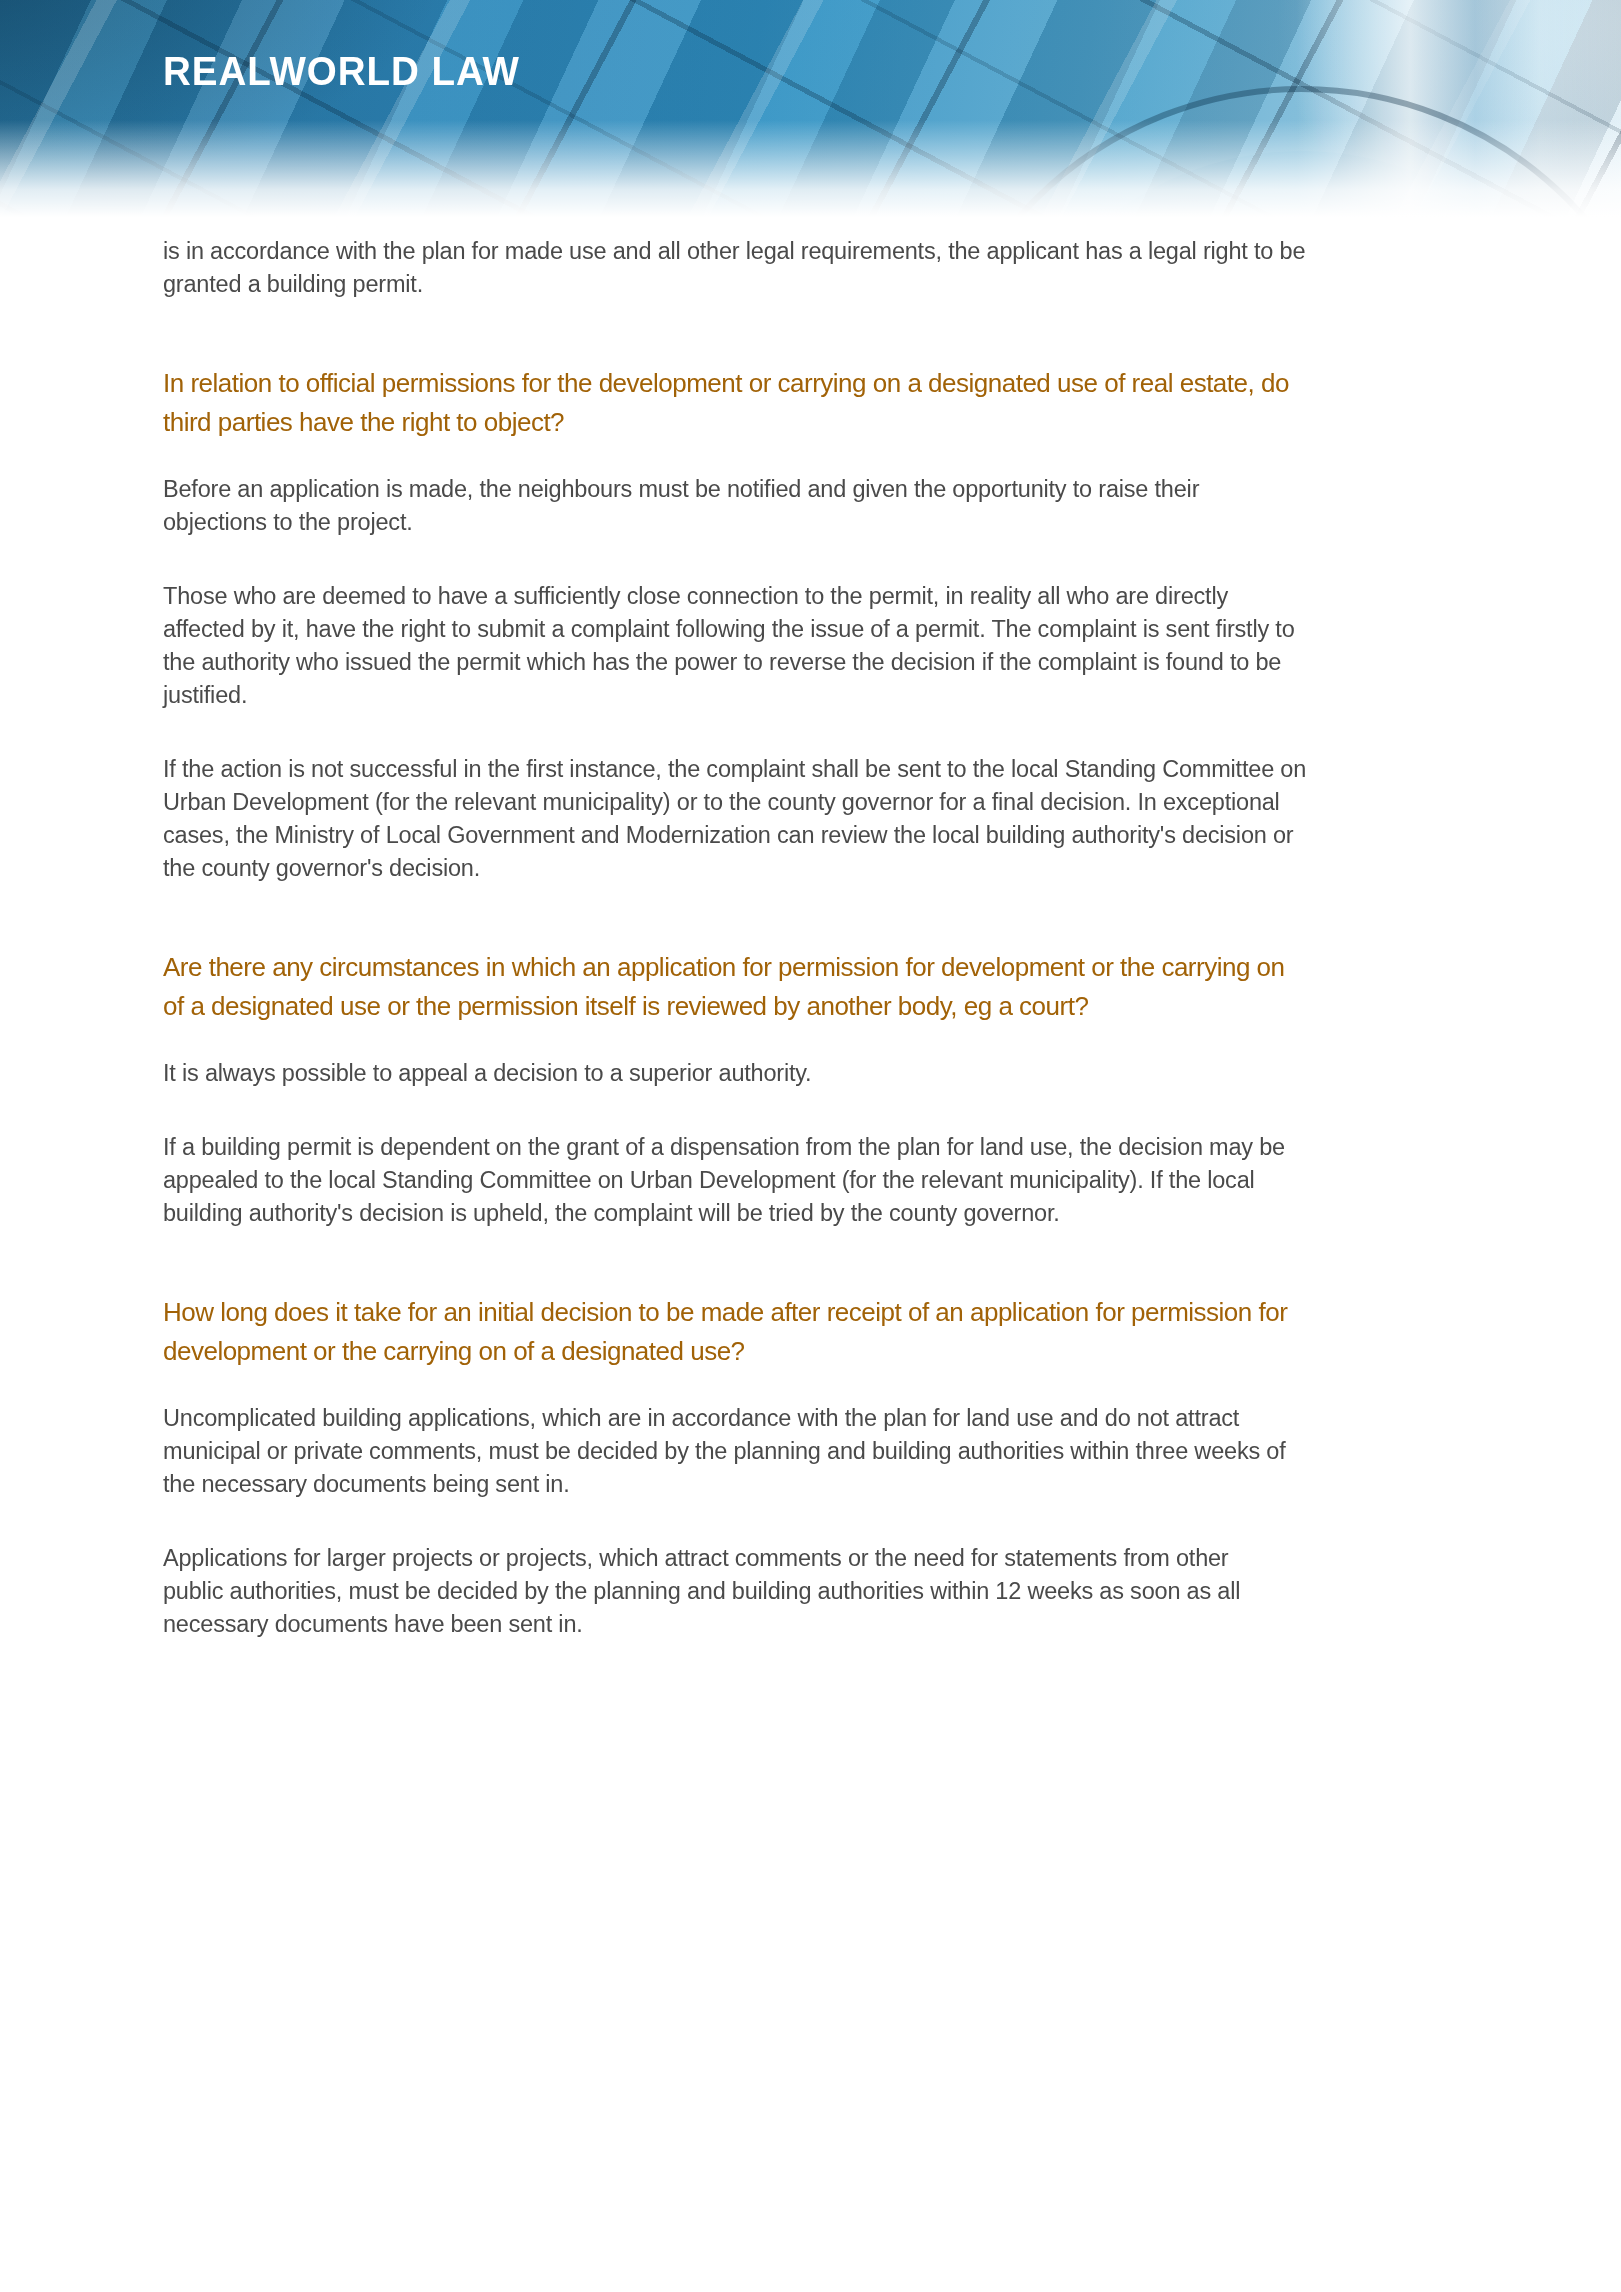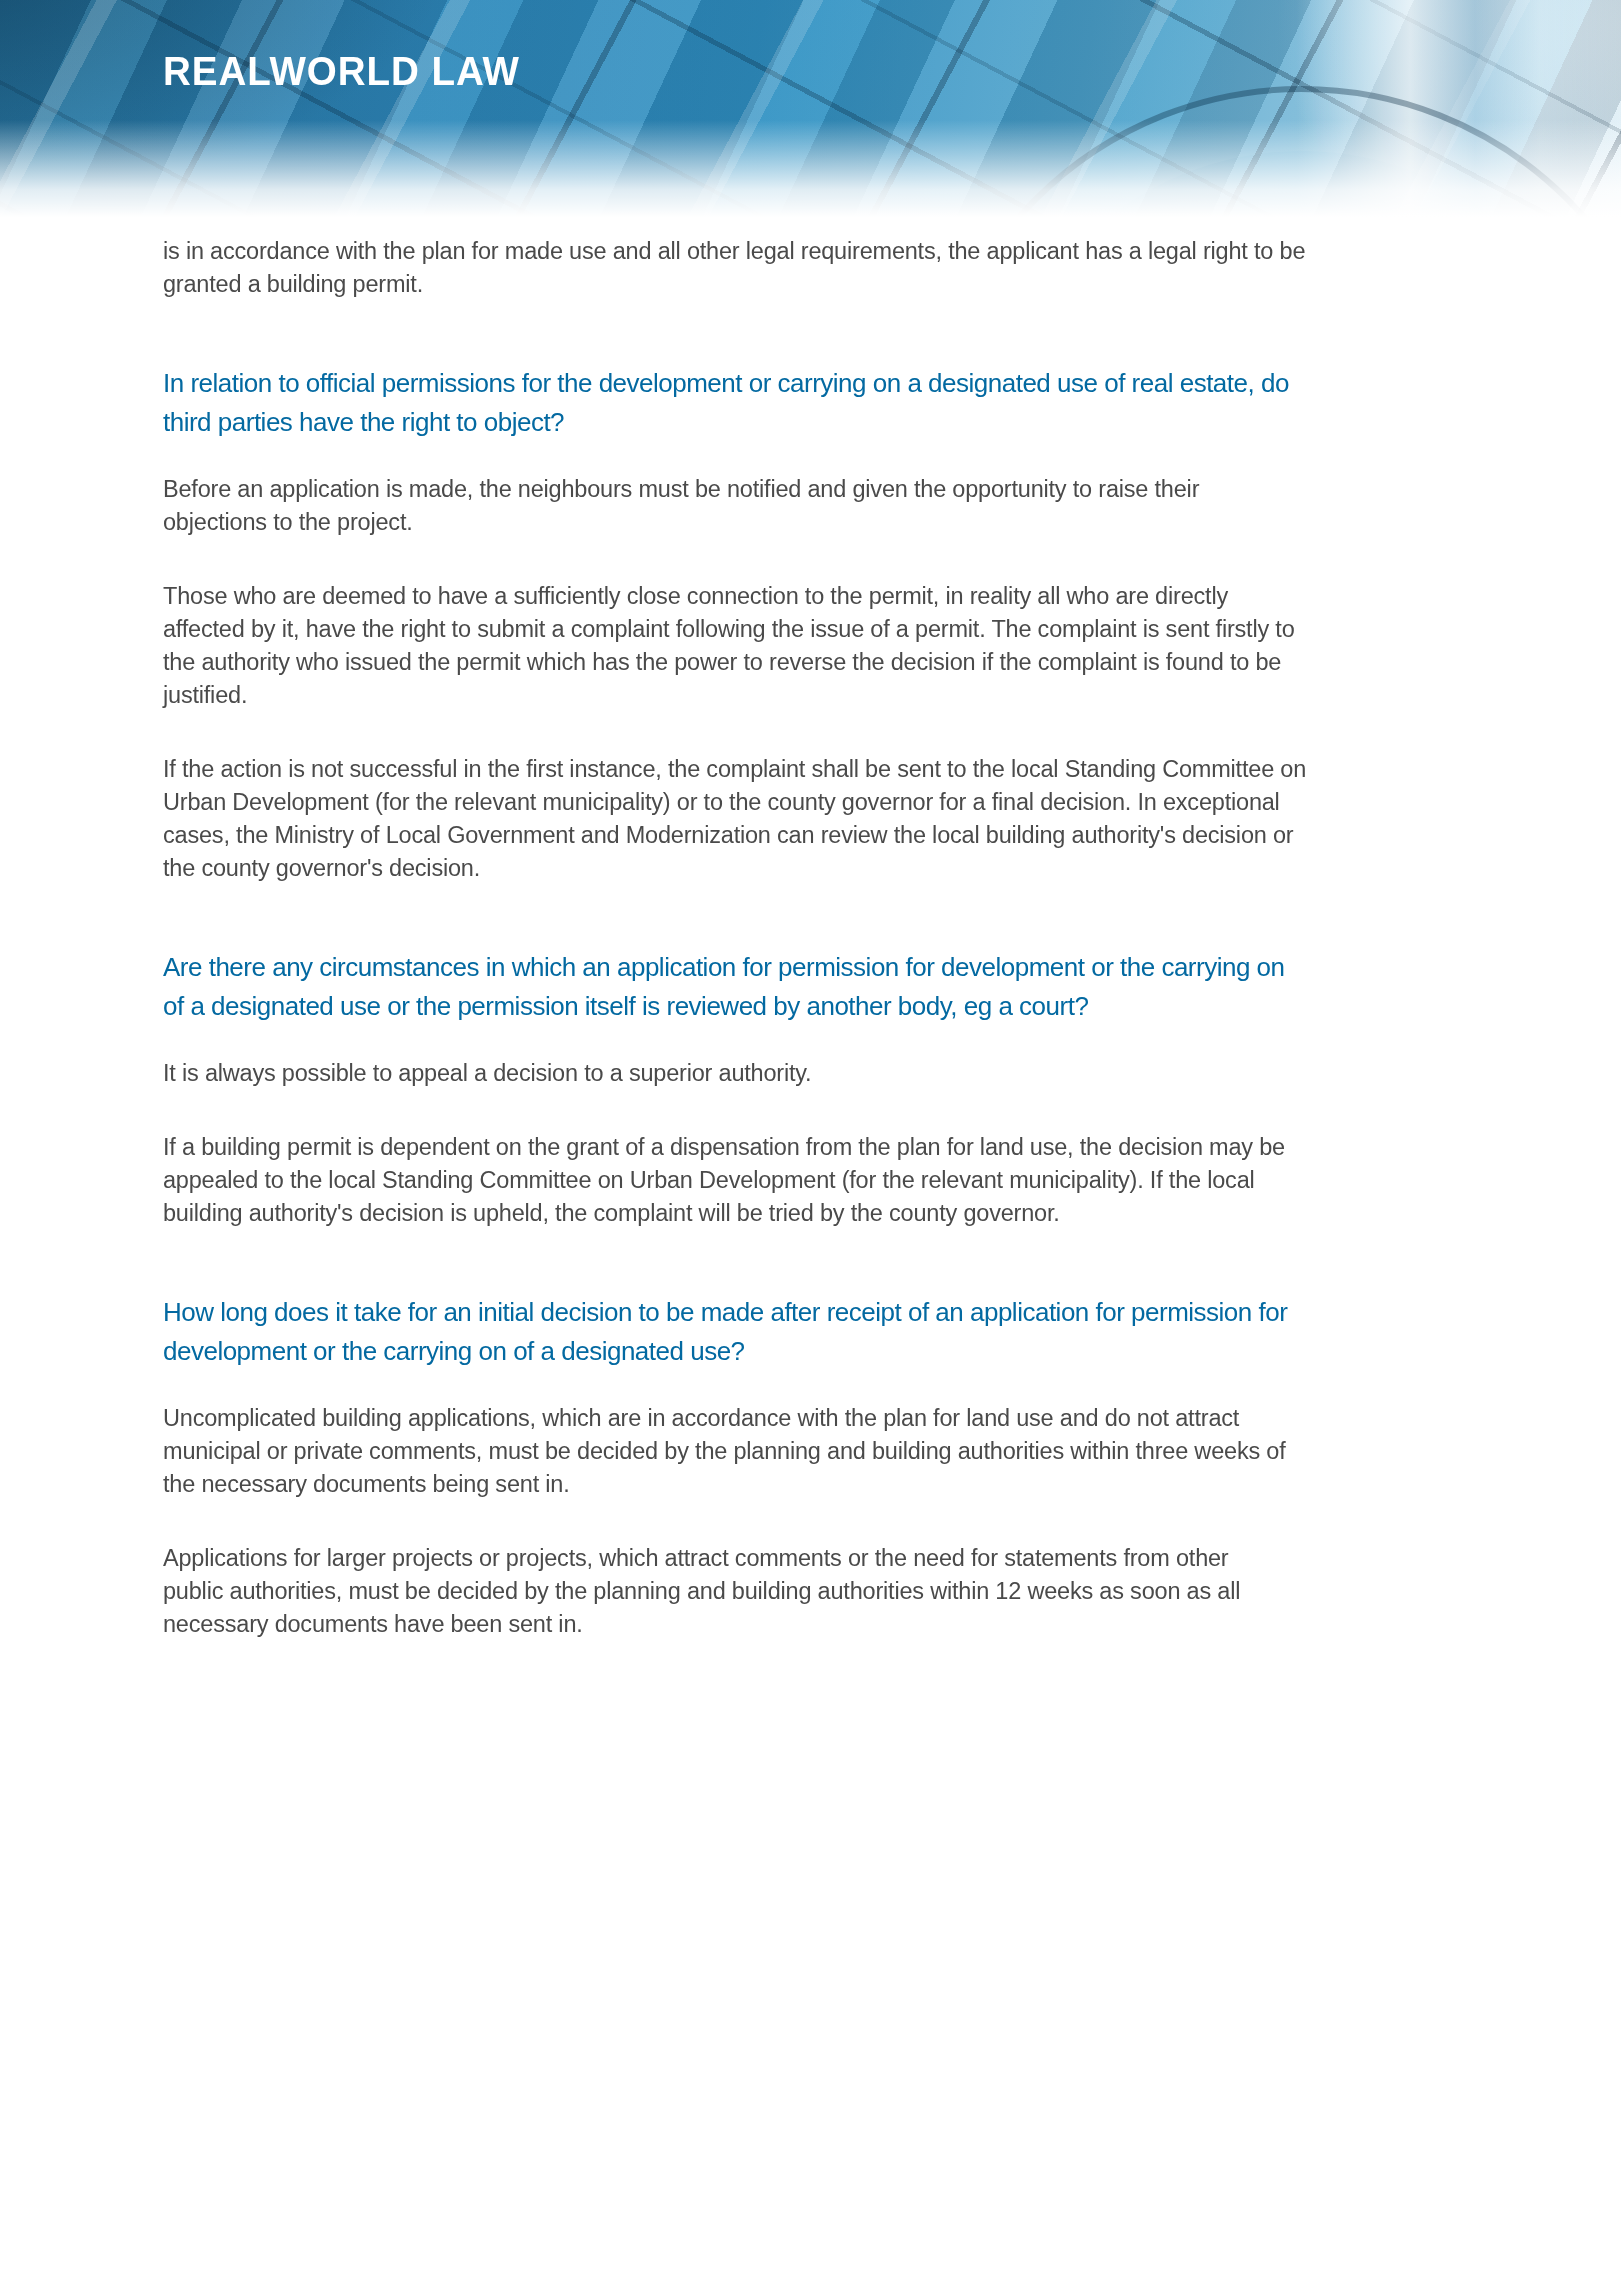--- a/index.html
+++ b/index.html
@@ -99,21 +99,21 @@
   .block { white-space: pre; }
   .block.paragraph {
     margin: 0 0 41px 0;
     color: #4a4a4a;
     font-size: 23.5px;
     line-height: 33px;
     letter-spacing: -0.2px;
   }
   .block.heading {
     margin: 63px 0 31px 0;
-    color: #0369a1;
+    color: #a16207;
     font-size: 26px;
     line-height: 39px;
     letter-spacing: -0.5px;
     font-weight: normal;
   }
   .block:first-child { margin-top: 0; }
 
   
   .footer {
     position: absolute;

